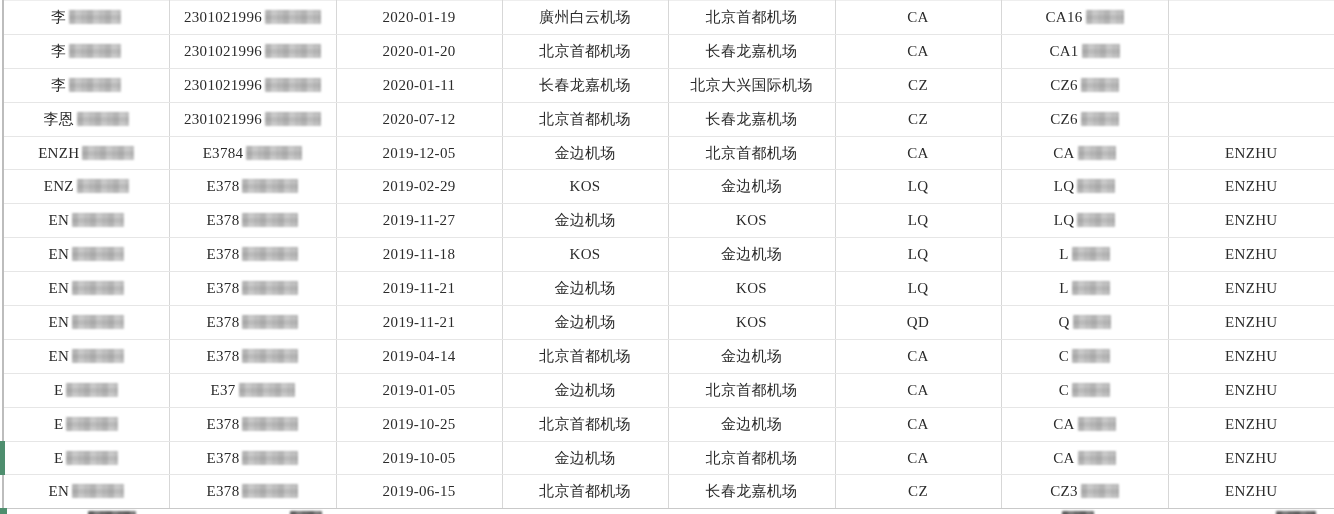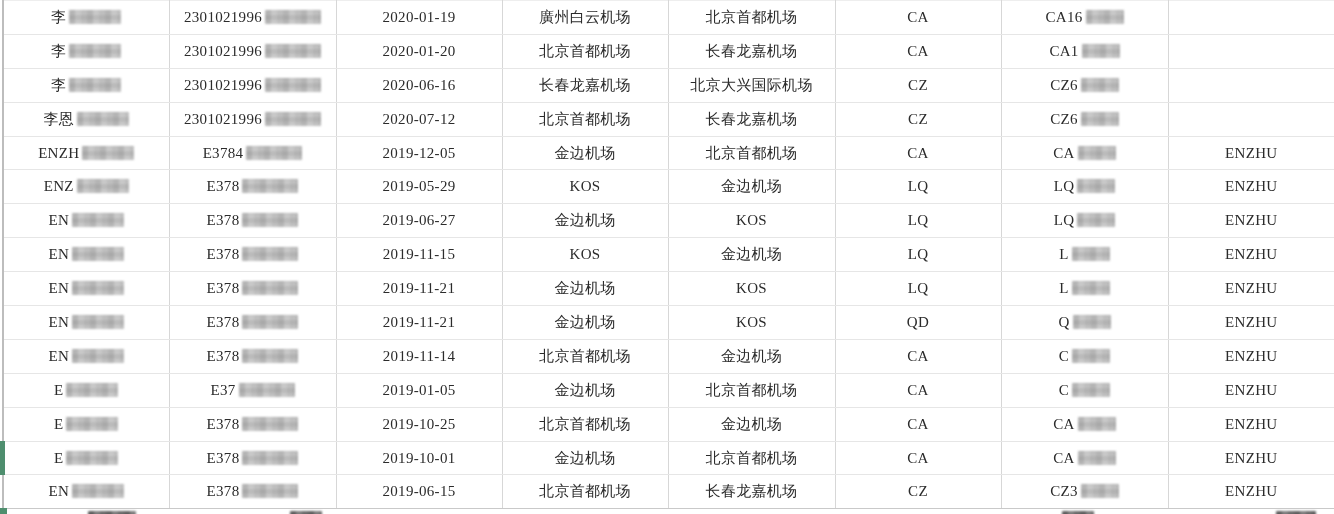--- a/index.html
+++ b/index.html
@@ -79,21 +79,21 @@
           <td><span>2020-01-20</span></td>
           <td><span>北京首都机场</span></td>
           <td><span>长春龙嘉机场</span></td>
           <td><span>CA</span></td>
           <td><span>CA1</span><span class="patch patch-flight"></span></td>
           <td><span></span></td>
         </tr>
         <tr>
           <td><span>李</span><span class="patch patch-name"></span></td>
           <td><span>2301021996</span><span class="patch patch-id"></span></td>
-          <td><span>2020-06-16</span></td>
+          <td><span>2020-01-11</span></td>
           <td><span>长春龙嘉机场</span></td>
           <td><span>北京大兴国际机场</span></td>
           <td><span>CZ</span></td>
           <td><span>CZ6</span><span class="patch patch-flight"></span></td>
           <td><span></span></td>
         </tr>
         <tr>
           <td><span>李恩</span><span class="patch patch-name"></span></td>
           <td><span>2301021996</span><span class="patch patch-id"></span></td>
           <td><span>2020-07-12</span></td>
@@ -109,41 +109,41 @@
           <td><span>2019-12-05</span></td>
           <td><span>金边机场</span></td>
           <td><span>北京首都机场</span></td>
           <td><span>CA</span></td>
           <td><span>CA</span><span class="patch patch-flight"></span></td>
           <td><span>ENZHU</span></td>
         </tr>
         <tr>
           <td><span>ENZ</span><span class="patch patch-name"></span></td>
           <td><span>E378</span><span class="patch patch-id"></span></td>
-          <td><span>2019-05-29</span></td>
+          <td><span>2019-02-29</span></td>
           <td><span>KOS</span></td>
           <td><span>金边机场</span></td>
           <td><span>LQ</span></td>
           <td><span>LQ</span><span class="patch patch-flight"></span></td>
           <td><span>ENZHU</span></td>
         </tr>
         <tr>
           <td><span>EN</span><span class="patch patch-name"></span></td>
           <td><span>E378</span><span class="patch patch-id"></span></td>
-          <td><span>2019-06-27</span></td>
+          <td><span>2019-11-27</span></td>
           <td><span>金边机场</span></td>
           <td><span>KOS</span></td>
           <td><span>LQ</span></td>
           <td><span>LQ</span><span class="patch patch-flight"></span></td>
           <td><span>ENZHU</span></td>
         </tr>
         <tr>
           <td><span>EN</span><span class="patch patch-name"></span></td>
           <td><span>E378</span><span class="patch patch-id"></span></td>
-          <td><span>2019-11-15</span></td>
+          <td><span>2019-11-18</span></td>
           <td><span>KOS</span></td>
           <td><span>金边机场</span></td>
           <td><span>LQ</span></td>
           <td><span>L</span><span class="patch patch-flight"></span></td>
           <td><span>ENZHU</span></td>
         </tr>
         <tr>
           <td><span>EN</span><span class="patch patch-name"></span></td>
           <td><span>E378</span><span class="patch patch-id"></span></td>
           <td><span>2019-11-21</span></td>
@@ -159,21 +159,21 @@
           <td><span>2019-11-21</span></td>
           <td><span>金边机场</span></td>
           <td><span>KOS</span></td>
           <td><span>QD</span></td>
           <td><span>Q</span><span class="patch patch-flight"></span></td>
           <td><span>ENZHU</span></td>
         </tr>
         <tr>
           <td><span>EN</span><span class="patch patch-name"></span></td>
           <td><span>E378</span><span class="patch patch-id"></span></td>
-          <td><span>2019-11-14</span></td>
+          <td><span>2019-04-14</span></td>
           <td><span>北京首都机场</span></td>
           <td><span>金边机场</span></td>
           <td><span>CA</span></td>
           <td><span>C</span><span class="patch patch-flight"></span></td>
           <td><span>ENZHU</span></td>
         </tr>
         <tr>
           <td><span>E</span><span class="patch patch-name"></span></td>
           <td><span>E37</span><span class="patch patch-id"></span></td>
           <td><span>2019-01-05</span></td>
@@ -189,21 +189,21 @@
           <td><span>2019-10-25</span></td>
           <td><span>北京首都机场</span></td>
           <td><span>金边机场</span></td>
           <td><span>CA</span></td>
           <td><span>CA</span><span class="patch patch-flight"></span></td>
           <td><span>ENZHU</span></td>
         </tr>
         <tr>
           <td><span>E</span><span class="patch patch-name"></span></td>
           <td><span>E378</span><span class="patch patch-id"></span></td>
-          <td><span>2019-10-01</span></td>
+          <td><span>2019-10-05</span></td>
           <td><span>金边机场</span></td>
           <td><span>北京首都机场</span></td>
           <td><span>CA</span></td>
           <td><span>CA</span><span class="patch patch-flight"></span></td>
           <td><span>ENZHU</span></td>
         </tr>
         <tr>
           <td><span>EN</span><span class="patch patch-name"></span></td>
           <td><span>E378</span><span class="patch patch-id"></span></td>
           <td><span>2019-06-15</span></td>

